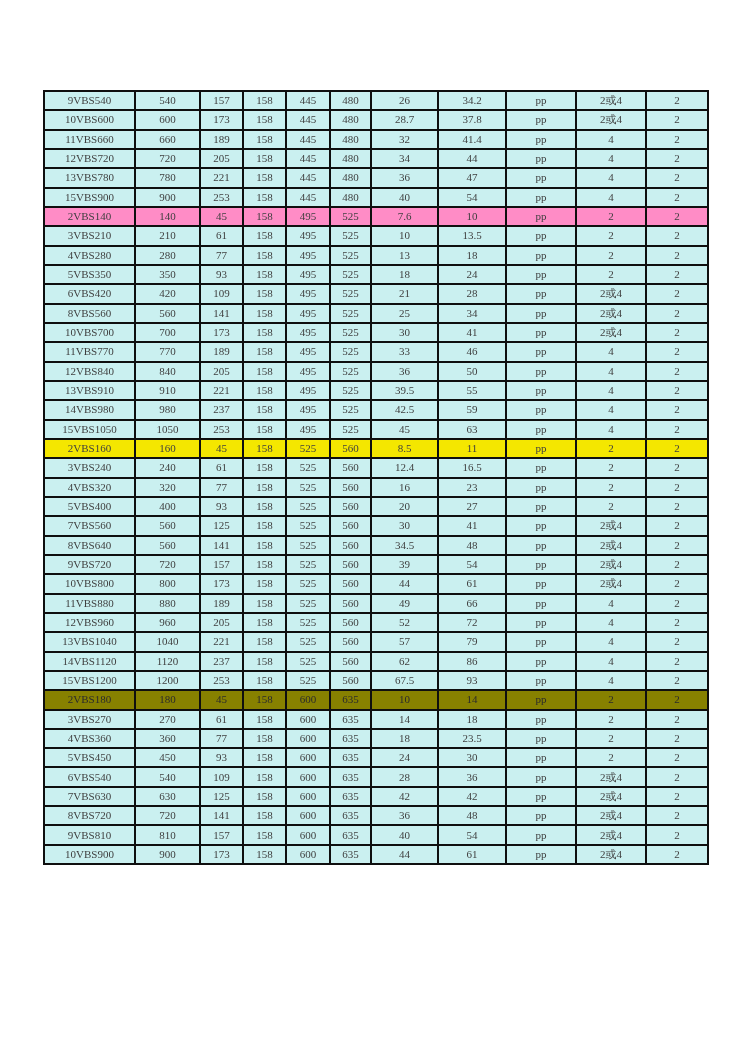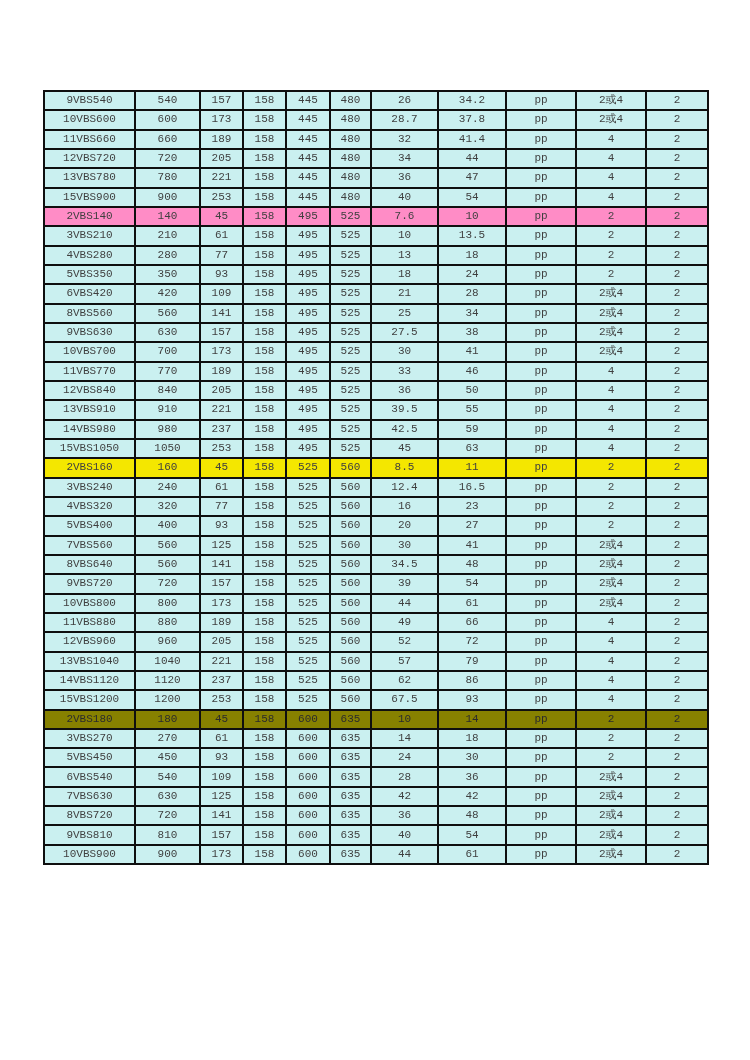--- a/index.html
+++ b/index.html
@@ -9,21 +9,20 @@
     width: 750px;
     height: 1060px;
     font-family: "Liberation Serif", "DejaVu Serif", serif;
   }
   .page {
     position: relative;
     width: 750px;
     height: 1060px;
     background: #ffffff;
     overflow: hidden;
-    font-family: Liberation Mono, monospace;
   }
   .table-wrap {
     position: absolute;
     left: 43px;
     top: 90px;
   }
   table.spec-table {
     border-collapse: collapse;
     table-layout: fixed;
     width: 664px;
@@ -217,33 +216,20 @@
             <td>158</td>
             <td>495</td>
             <td>525</td>
             <td>25</td>
             <td>34</td>
             <td>pp</td>
             <td>2或4</td>
             <td>2</td>
           </tr>
           <tr>
-            <td>9VBS630</td>
-            <td>630</td>
-            <td>157</td>
-            <td>158</td>
-            <td>495</td>
-            <td>525</td>
-            <td>27.5</td>
-            <td>38</td>
-            <td>pp</td>
-            <td>2或4</td>
-            <td>2</td>
-          </tr>
-          <tr>
             <td>10VBS700</td>
             <td>700</td>
             <td>173</td>
             <td>158</td>
             <td>495</td>
             <td>525</td>
             <td>30</td>
             <td>41</td>
             <td>pp</td>
             <td>2或4</td>
@@ -498,20 +484,33 @@
           </tr>
           <tr>
             <td>3VBS270</td>
             <td>270</td>
             <td>61</td>
             <td>158</td>
             <td>600</td>
             <td>635</td>
             <td>14</td>
             <td>18</td>
+            <td>pp</td>
+            <td>2</td>
+            <td>2</td>
+          </tr>
+          <tr>
+            <td>4VBS360</td>
+            <td>360</td>
+            <td>77</td>
+            <td>158</td>
+            <td>600</td>
+            <td>635</td>
+            <td>18</td>
+            <td>23.5</td>
             <td>pp</td>
             <td>2</td>
             <td>2</td>
           </tr>
           <tr>
             <td>5VBS450</td>
             <td>450</td>
             <td>93</td>
             <td>158</td>
             <td>600</td>

